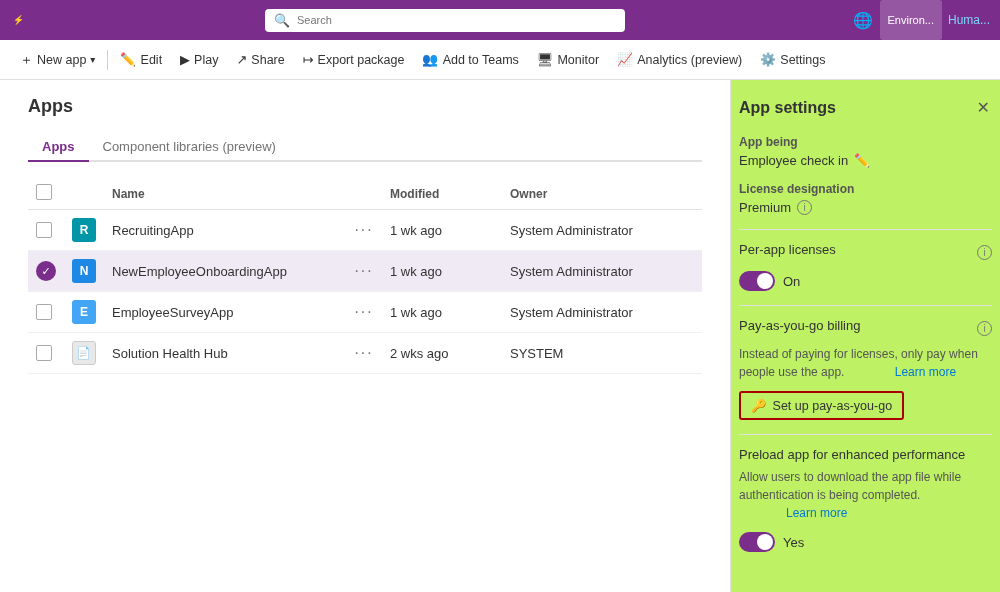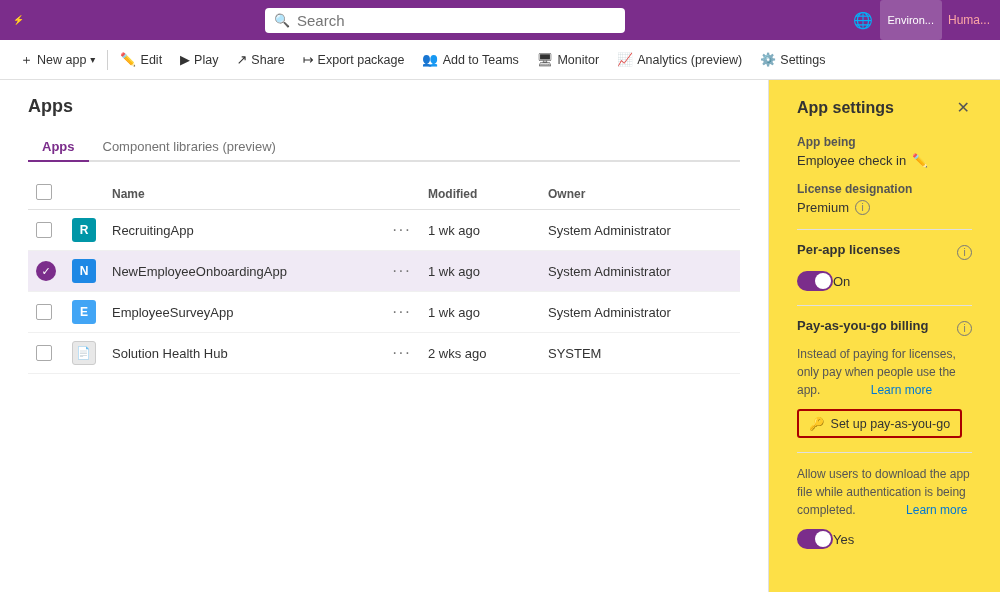--- a/index.html
+++ b/index.html
@@ -20,21 +20,21 @@
       background: #fff;
       border-radius: 4px;
       padding: 4px 10px;
       width: 360px;
       gap: 6px;
       margin: 0 auto;
     }
     .search-box input {
       border: none;
       outline: none;
-      font-size: 15px;
+      font-size: 11px;
       width: 100%;
       color: #333;
     }
     .top-bar-right {
       display: flex;
       align-items: center;
       gap: 6px;
       margin-left: auto;
       color: #fff;
       font-size: 12px;
@@ -172,24 +172,24 @@
 
     .col-checkbox { width: 30px; }
     .col-icon { width: 36px; }
     .col-name { min-width: 200px; }
     .col-more { width: 36px; }
     .col-modified { width: 120px; }
     .col-owner { width: 200px; }
 
     
     .settings-panel {
-      width: 232px;
+      width: 270px;
       border-left: 1px solid #e0e0e0;
-      background: #fde047;
-      padding: 16px 28px;
+      background: #bef264;
+      padding: 16px 8px;
       overflow-y: auto;
       position: relative;
     }
     .panel-header {
       display: flex;
       align-items: center;
       justify-content: space-between;
       margin-bottom: 16px;
     }
     .panel-title {
@@ -235,20 +235,21 @@
       color: #777;
       cursor: pointer;
     }
 
     .divider { height: 1px; background: #e0e0e0; margin: 12px 0; }
 
     
     .toggle-row {
       display: flex;
       align-items: center;
+      gap: 8px;
       margin-bottom: 14px;
     }
     .toggle {
       width: 36px;
       height: 20px;
       border-radius: 10px;
       background: #7B2D8B;
       position: relative;
       cursor: pointer;
     }
@@ -259,21 +260,21 @@
       background: #fff;
       position: absolute;
       top: 2px;
       right: 2px;
       transition: right 0.2s;
     }
     .toggle-label { font-size: 13px; color: #333; }
 
     .section-title {
       font-size: 13px;
-      font-weight: 700;
+      font-weight: 400;
       color: #333;
       margin-bottom: 6px;
     }
     .section-desc {
       font-size: 12px;
       color: #555;
       line-height: 1.5;
       margin-bottom: 10px;
     }
     .learn-more { color: #0078d4; text-decoration: none; cursor: pointer; margin-left: 47px; }
@@ -303,21 +304,21 @@
   </div>
   <div style="flex:1; display:flex; justify-content:center;">
     <div class="search-box">
       <span style="color:#777;">🔍</span>
       <input type="text" value="" placeholder="Search" style="">
     </div>
   </div>
   <div class="top-bar-right">
     <span style="font-size:16px;">🌐</span>
     <span class="env-badge">Environ...</span>
-    <span style="color:#fca5a5;">Huma...</span>
+    <span style="color:#7dd3fc;">Huma...</span>
   </div>
 </div>
 
 <div class="toolbar">
   <button class="toolbar-btn">
     <span class="icon">＋</span>
     <span>New app</span>
     <span style="font-size:10px;">▾</span>
   </button>
   <div class="toolbar-sep"></div>
@@ -471,20 +472,21 @@
       </p>
       <button class="pay-btn">
         <span>🔑</span>
         <span>Set up pay-as-you-go</span>
       </button>
     </div>
 
     <div class="divider"></div>
 
     <div class="setting-row">
+      <div class="section-title">Preload app for enhanced performance</div>
       <p class="section-desc">
         <span>Allow users to download the app file while authentication is being completed.</span>
         <a class="learn-more">Learn more</a>
       </p>
       <div class="toggle-row">
         <div class="toggle">
           <div class="knob"></div>
         </div>
         <span class="toggle-label">Yes</span>
       </div>

